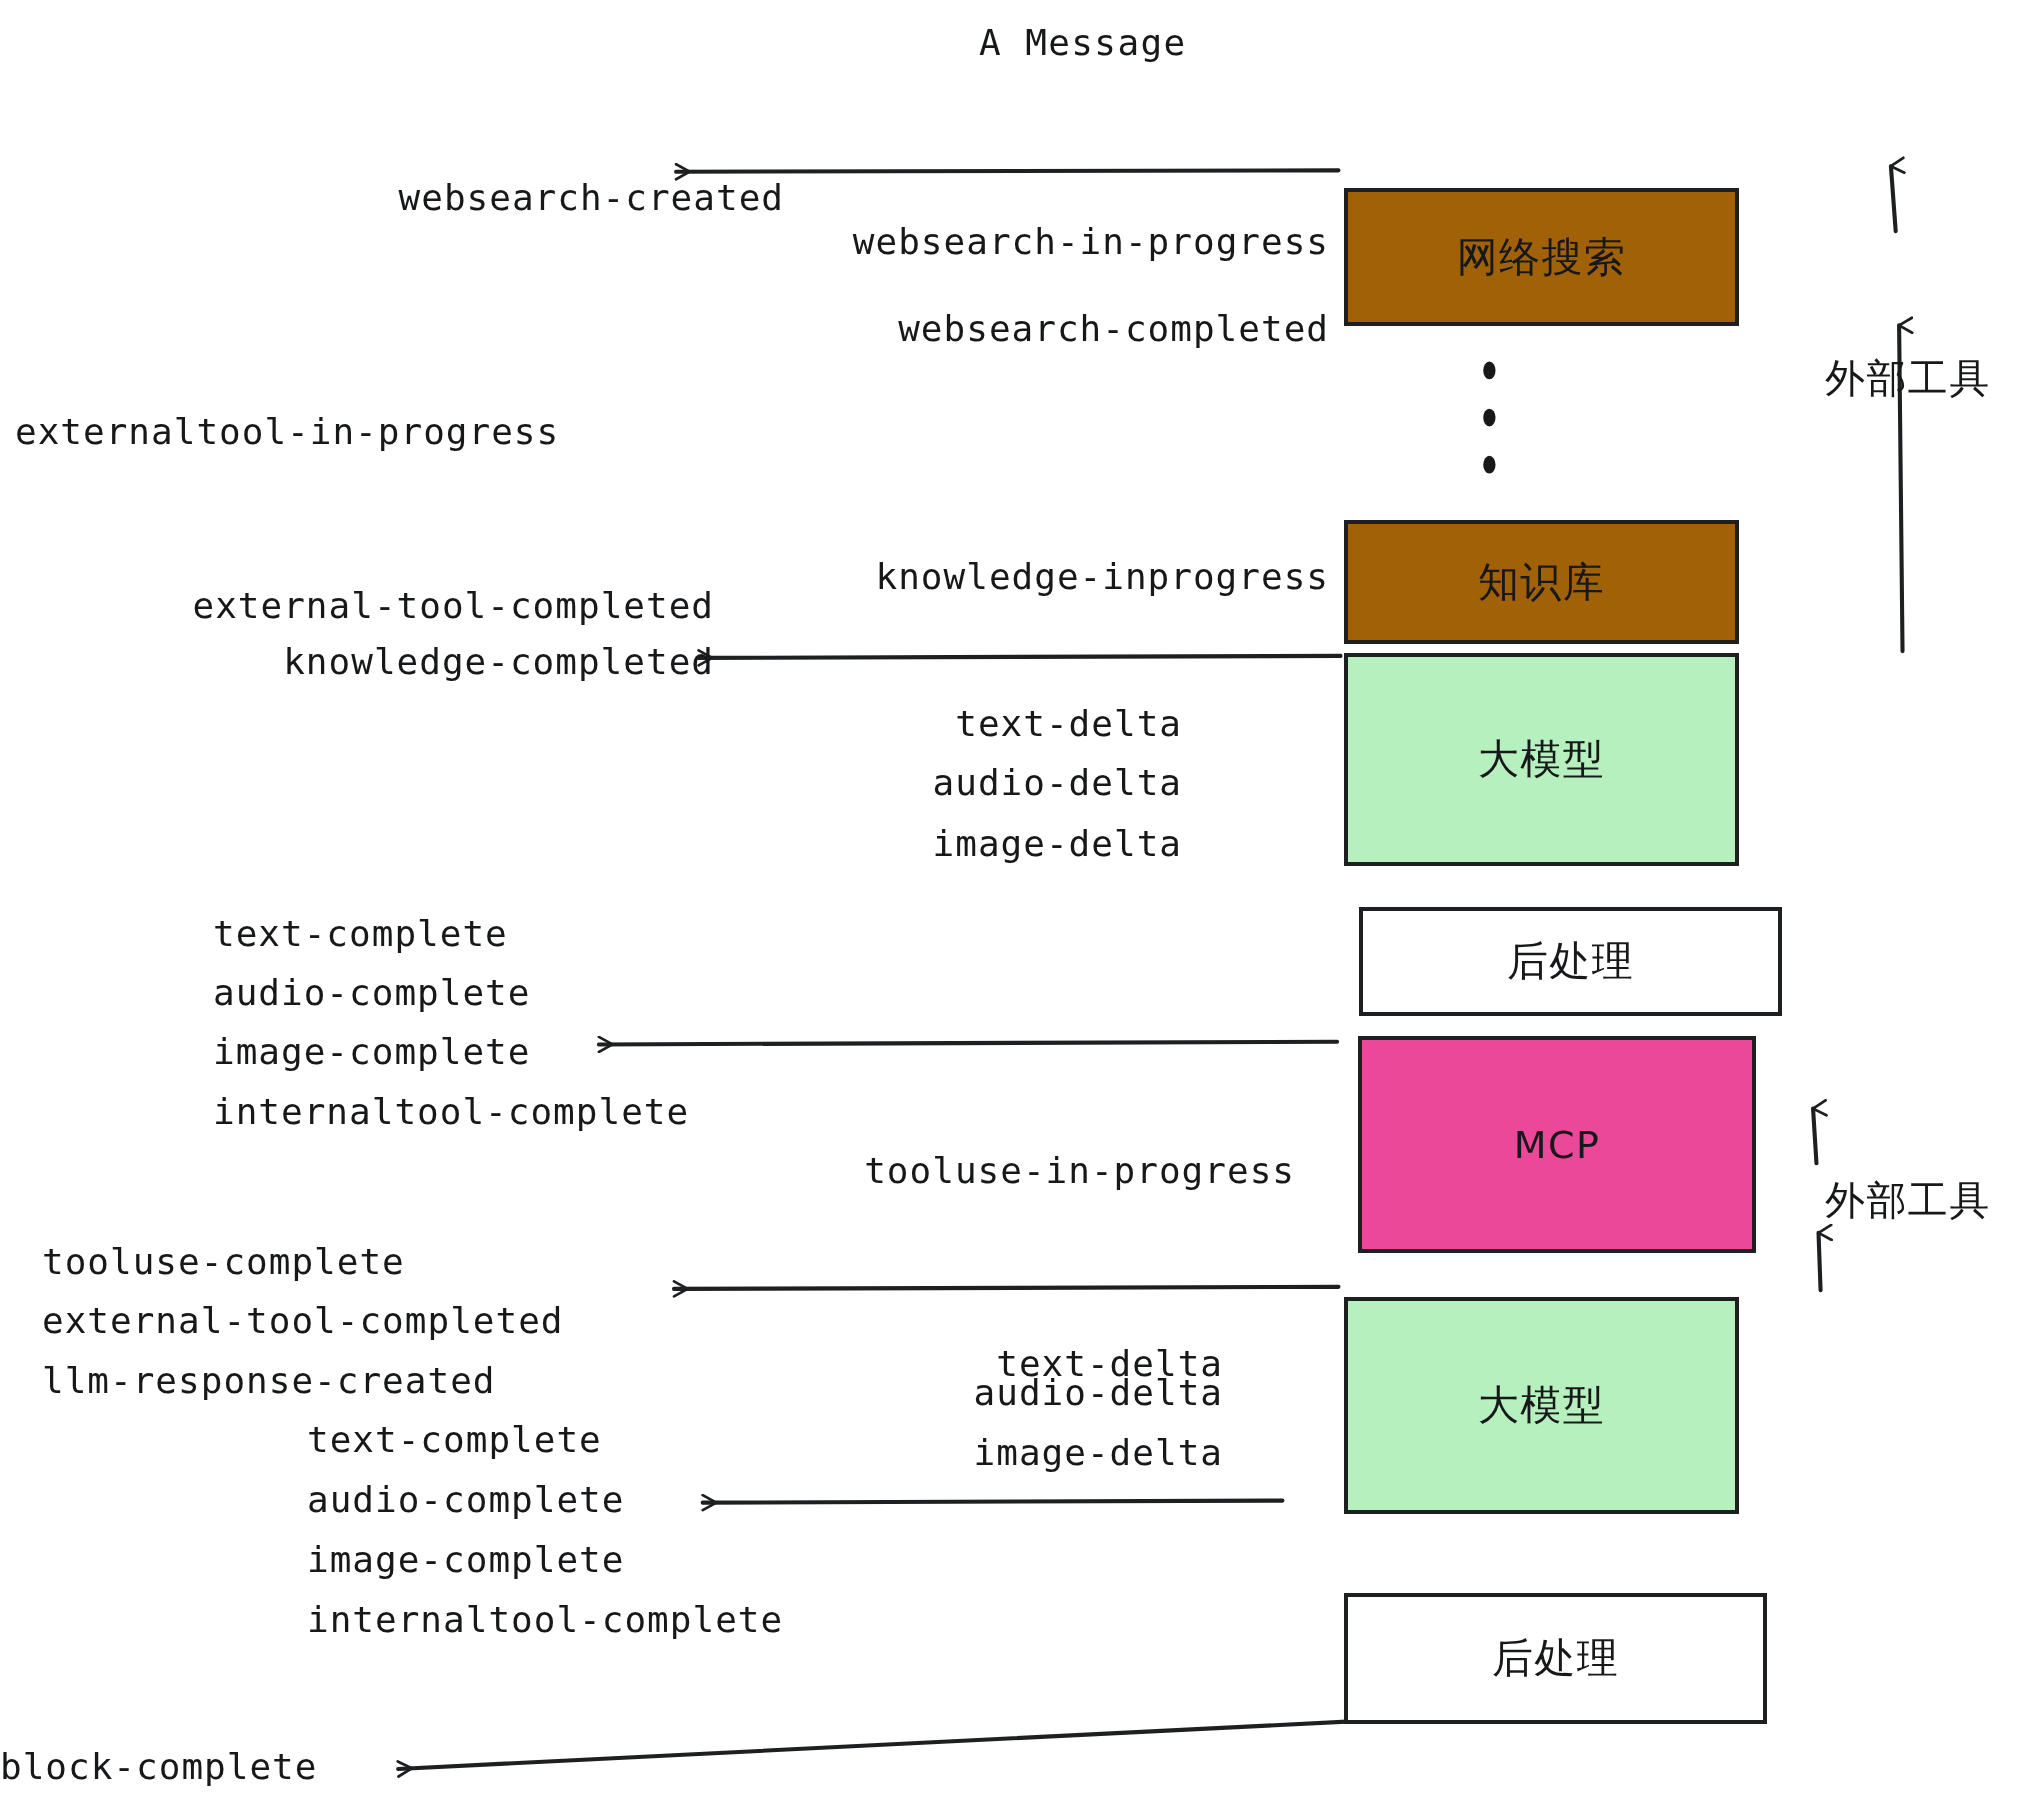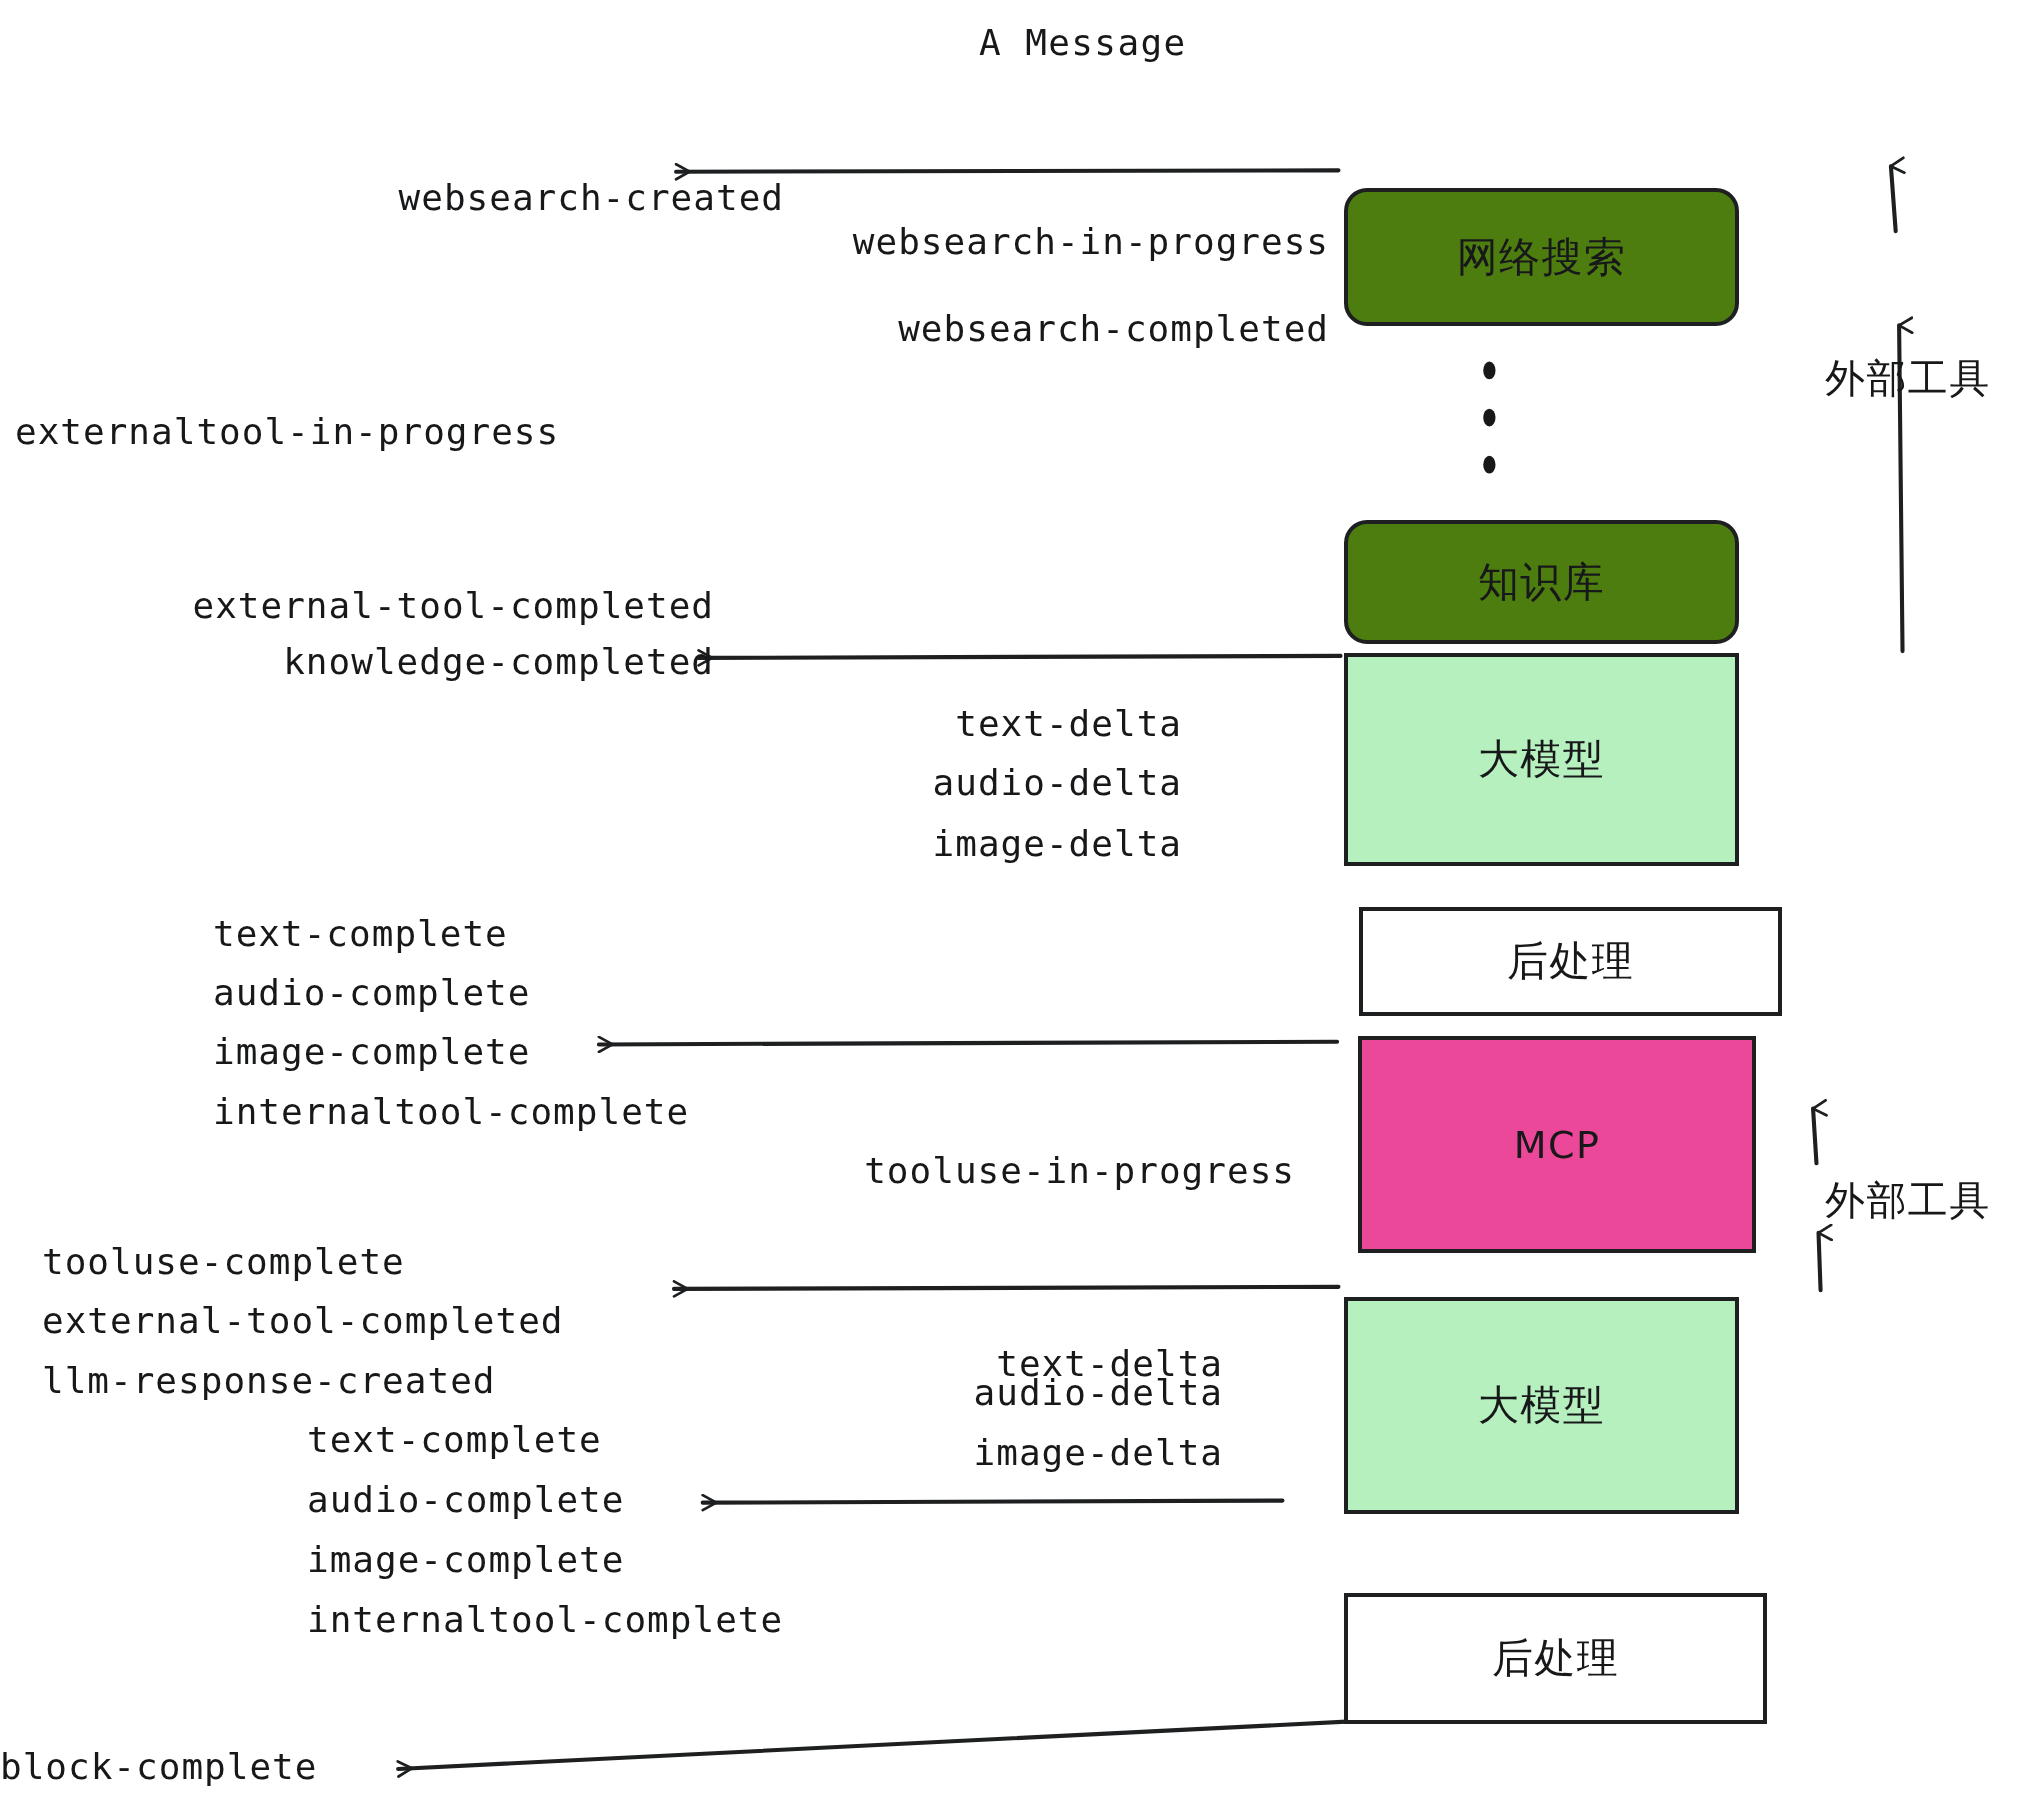--- a/index.html
+++ b/index.html
@@ -45,21 +45,21 @@
     box-sizing: border-box;
     border: 4.1px solid #1d1f21;
     display: flex;
     align-items: center;
     justify-content: center;
     font-family: "DejaVu Sans", sans-serif;
     font-size: 41px;
     color: #17181a;
     letter-spacing: 1.4px;
   }
-  .node.pink  { background: #4d7c0f; border-radius: 23px; }
+  .node.pink  { background: #a16207; }
   .node.green { background: #b6f0bf; }
   .node.yellow{ background: #ec4899; }
   .node.white { background: #ffffff; }
   .node.mcp   { font-family: "DejaVu Sans", sans-serif; font-size: 38px; }
 
   
   .cnlabel {
     position: absolute;
     font-family: "DejaVu Sans", sans-serif;
     font-size: 40px;
@@ -151,20 +151,21 @@
 
   <div class="cnlabel" style="left:1825px; top:1157px;">外部工具</div>
 
   <div class="evt r" style="left:615px; top:208px; width:714px;">websearch-in-progress</div>
 
   <div class="evt r" style="left:101px; top:164px; width:683px;">websearch-created</div>
   <div class="evt r" style="left:615px; top:295px; width:714px;">websearch-completed</div>
 
   <div class="evt" style="left:15px; top:398px;">externaltool-in-progress</div>
 
+  <div class="evt r" style="left:615px; top:543px; width:714px;">knowledge-inprogress</div>
 
   <div class="evt r" style="left:41px; top:572px; width:673px;">external-tool-completed</div>
   <div class="evt r" style="left:41px; top:628px; width:673px;">knowledge-completed</div>
 
   <div class="evt r" style="left:410px; top:690px; width:772px;">text-delta</div>
   <div class="evt r" style="left:410px; top:749px; width:772px;">audio-delta</div>
   <div class="evt r" style="left:410px; top:810px; width:772px;">image-delta</div>
 
   <div class="evt" style="left:213px; top:900px;">text-complete</div>
   <div class="evt" style="left:213px; top:959px;">audio-complete</div>

